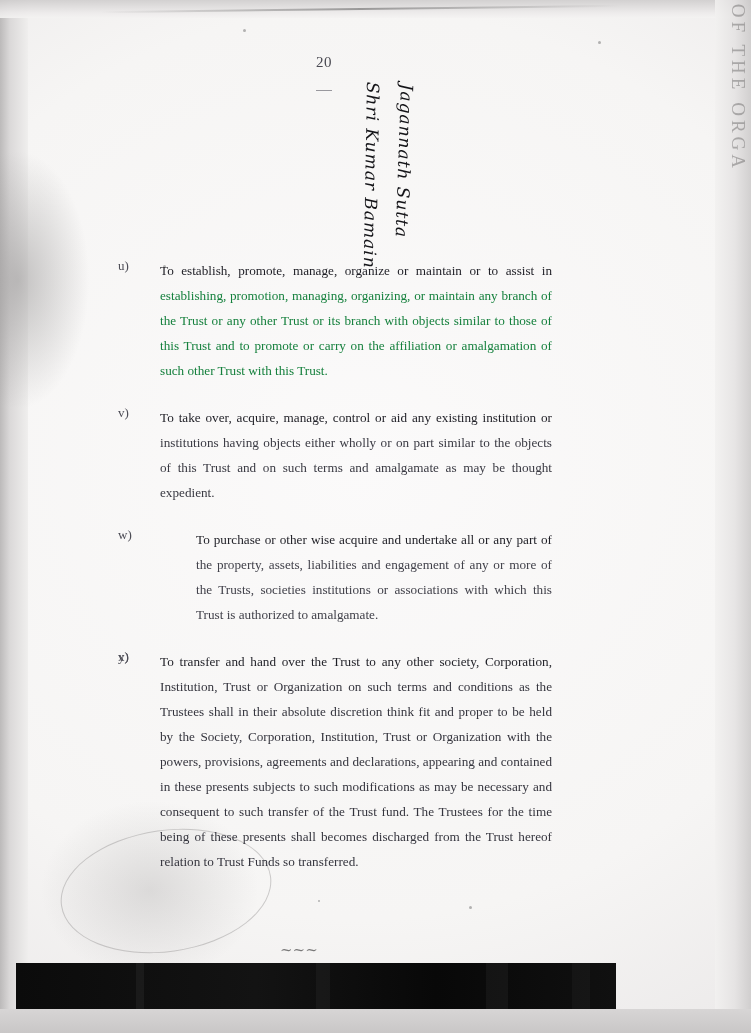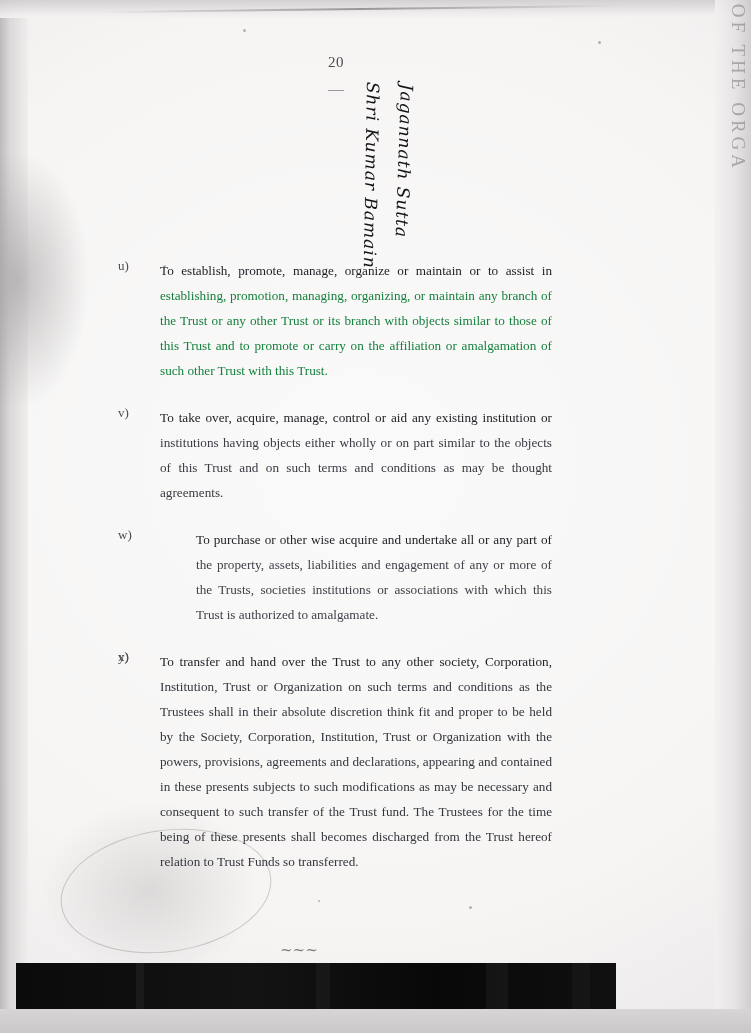--- a/index.html
+++ b/index.html
@@ -78,21 +78,21 @@
     font-family: "Liberation Serif", serif;
     font-size: 19px;
     letter-spacing: 4px;
     color: rgba(120,118,118,.55);
     white-space: nowrap;
   }
 
   
   .page-number {
     position: absolute;
-    left: 328px;
+    left: 316px;
     top: 54px;
     font-size: 15px;
     color: #4a4a52;
     border-bottom: 1px solid rgba(90,90,100,.6);
     padding-bottom: 19px;
     letter-spacing: .5px;
   }
 
   
   .signature {
@@ -225,21 +225,21 @@
     <span class="sig-line two">Jagannath Sutta</span>
   </div>
 
   <div class="content">
     <div class="clause fade-1">
       <span class="clause-marker">u)</span>
       <span class="clause-text">To establish, promote, manage, organize or maintain or to assist in establishing, promotion, managing, organizing, or maintain any branch of the Trust or any other Trust or its branch with objects similar to those of this Trust and to promote or carry on the affiliation or amalgamation of such other Trust with this Trust.</span>
     </div>
     <div class="clause fade-2">
       <span class="clause-marker">v)</span>
-      <span class="clause-text">To take over, acquire, manage, control or aid any existing institution or institutions having objects either wholly or on part similar to the objects of this Trust and on such terms and conditions as may be thought agreements.</span>
+      <span class="clause-text">To take over, acquire, manage, control or aid any existing institution or institutions having objects either wholly or on part similar to the objects of this Trust and on such terms and amalgamate as may be thought expedient.</span>
     </div>
     <div class="clause fade-3">
       <span class="clause-marker">w)</span>
       <span class="clause-text">To purchase or other wise acquire and undertake all or any part of the property, assets, liabilities and engagement of any or more of the Trusts, societies institutions or associations with which this Trust is authorized to amalgamate.</span>
     </div>
     <div class="clause fade-4">
       <span class="clause-marker">x)</span>
     </div>
     <div class="clause fade-5">
       <span class="clause-marker">y)</span>

